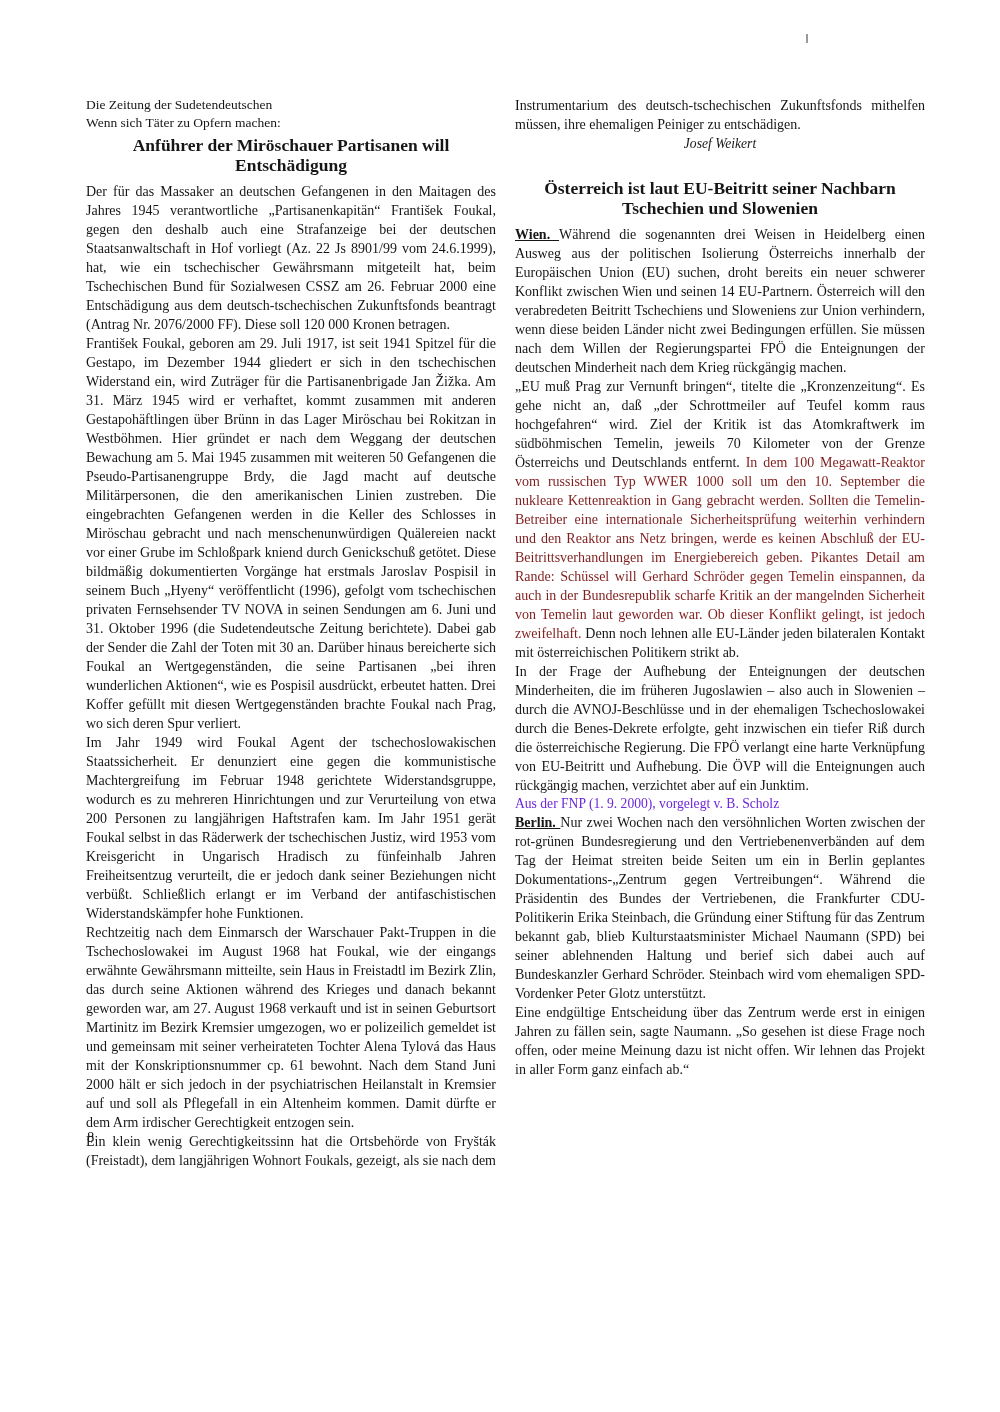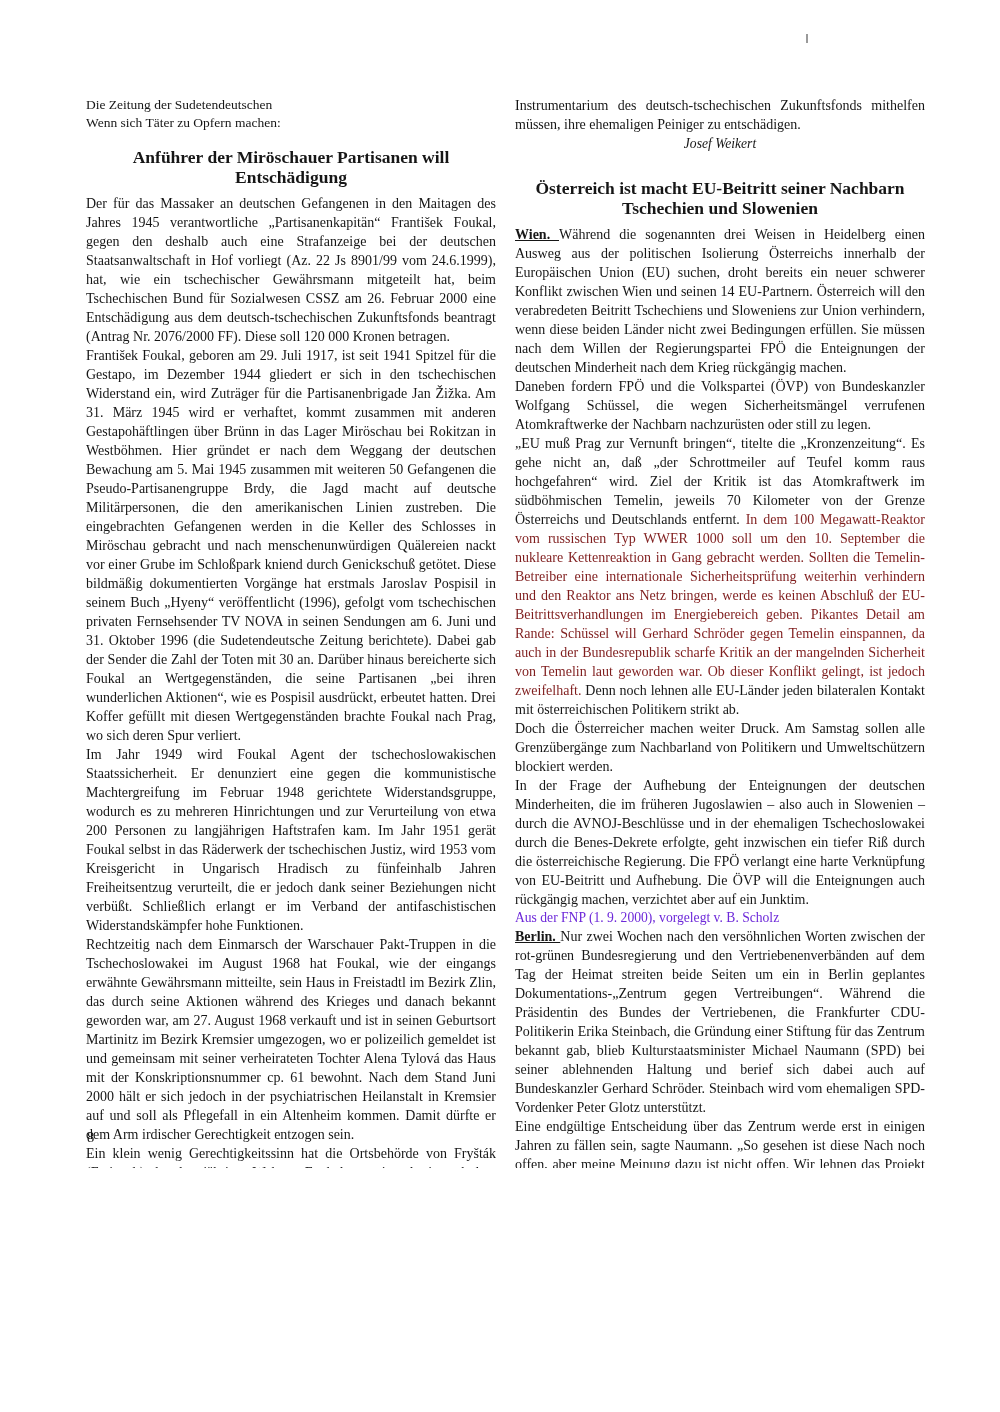--- a/index.html
+++ b/index.html
@@ -33,21 +33,21 @@
     font-size: 13.5px;
     line-height: 17px;
     font-weight: normal;
     margin: 0 0 2px 0;
   }
   .headline {
     font-size: 17.5px;
     line-height: 20px;
     font-weight: bold;
     text-align: center;
-    margin: 16px 18px 7px 18px;
+    margin: 4px 18px 7px 18px;
   }
   .headline.second {
     margin-top: 26px;
   }
   .headline.third {
     margin-top: 30px;
     margin-bottom: 9px;
   }
   p.body {
     margin: 0;
@@ -110,36 +110,34 @@
       <p class="body">František Foukal, geboren am 29. Juli 1917, ist seit 1941 Spitzel für die Gestapo, im Dezember 1944 gliedert er sich in den tschechischen Widerstand ein, wird Zuträger für die Partisanenbrigade Jan Žižka. Am 31. März 1945 wird er verhaftet, kommt zusammen mit anderen Gestapohäftlingen über Brünn in das Lager Miröschau bei Rokitzan in Westböhmen. Hier gründet er nach dem Weggang der deutschen Bewachung am 5. Mai 1945 zusammen mit weiteren 50 Gefangenen die Pseudo-Partisanengruppe Brdy, die Jagd macht auf deutsche Militärpersonen, die den amerikanischen Linien zustreben. Die eingebrachten Gefangenen werden in die Keller des Schlosses in Miröschau gebracht und nach menschenunwürdigen Quälereien nackt vor einer Grube im Schloßpark kniend durch Genickschuß getötet. Diese bildmäßig dokumentierten Vorgänge hat erstmals Jaroslav Pospisil in seinem Buch „Hyeny“ veröffentlicht (1996), gefolgt vom tschechischen privaten Fernsehsender TV NOVA in seinen Sendungen am 6. Juni und 31. Oktober 1996 (die Sudetendeutsche Zeitung berichtete). Dabei gab der Sender die Zahl der Toten mit 30 an. Darüber hinaus bereicherte sich Foukal an Wertgegenständen, die seine Partisanen „bei ihren wunderlichen Aktionen“, wie es Pospisil ausdrückt, erbeutet hatten. Drei Koffer gefüllt mit diesen Wertgegenständen brachte Foukal nach Prag, wo sich deren Spur verliert.</p>
       <p class="body">Im Jahr 1949 wird Foukal Agent der tschechoslowakischen Staatssicherheit. Er denunziert eine gegen die kommunistische Machtergreifung im Februar 1948 gerichtete Widerstandsgruppe, wodurch es zu mehreren Hinrichtungen und zur Verurteilung von etwa 200 Personen zu langjährigen Haftstrafen kam. Im Jahr 1951 gerät Foukal selbst in das Räderwerk der tschechischen Justiz, wird 1953 vom Kreisgericht in Ungarisch Hradisch zu fünfeinhalb Jahren Freiheitsentzug verurteilt, die er jedoch dank seiner Beziehungen nicht verbüßt. Schließlich erlangt er im Verband der antifaschistischen Widerstandskämpfer hohe Funktionen.</p>
       <p class="body">Rechtzeitig nach dem Einmarsch der Warschauer Pakt-Truppen in die Tschechoslowakei im August 1968 hat Foukal, wie der eingangs erwähnte Gewährsmann mitteilte, sein Haus in Freistadtl im Bezirk Zlin, das durch seine Aktionen während des Krieges und danach bekannt geworden war, am 27. August 1968 verkauft und ist in seinen Geburtsort Martinitz im Bezirk Kremsier umgezogen, wo er polizeilich gemeldet ist und gemeinsam mit seiner verheirateten Tochter Alena Tylová das Haus mit der Konskriptionsnummer cp. 61 bewohnt. Nach dem Stand Juni 2000 hält er sich jedoch in der psychiatrischen Heilanstalt in Kremsier auf und soll als Pflegefall in ein Altenheim kommen. Damit dürfte er dem Arm irdischer Gerechtigkeit entzogen sein.</p>
       <p class="body">Ein klein wenig Gerechtigkeitssinn hat die Ortsbehörde von Fryšták (Freistadt), dem langjährigen Wohnort Foukals, gezeigt, als sie nach dem Erscheinen des Buches „Hyeny“, in dem Pospisil dem Verräter Foukal ein ganzes Kapitel gewidmet hat, mit Entscheidung Nr. 215-ZP/1996 für Foukal im Jahr 1996 rückwirkend ein Aufenthaltsverbot für Freistadtl ausgesprochen hat. Für die deutschen Opfer tschechischer Willkür freilich bleibt es unerträglich zu wissen, daß sie mit ihren Steuergeldern über das</p>
     </div>
 
     <div class="col">
       <p class="body">Instrumentarium des deutsch-tschechischen Zukunftsfonds mithelfen müssen, ihre ehemaligen Peiniger zu entschädigen.</p>
       <p class="byline">Josef Weikert</p>
 
-      <h1 class="headline second">Österreich ist macht EU-Beitritt seiner Nachbarn Tschechien und Slowenien</h1>
+      <h1 class="headline second">Österreich ist laut EU-Beitritt seiner Nachbarn Tschechien und Slowenien</h1>
 
       <p class="body"><span class="lead">Wien. </span><span>Während die sogenannten drei Weisen in Heidelberg einen Ausweg aus der politischen Isolierung Österreichs innerhalb der Europäischen Union (EU) suchen, droht bereits ein neuer schwerer Konflikt zwischen Wien und seinen 14 EU-Partnern. Österreich will den verabredeten Beitritt Tschechiens und Sloweniens zur Union verhindern, wenn diese beiden Länder nicht zwei Bedingungen erfüllen. Sie müssen nach dem Willen der Regierungspartei FPÖ die Enteignungen der deutschen Minderheit nach dem Krieg rückgängig machen.</span></p>
 
-      <p class="body">Daneben fordern FPÖ und die Volkspartei (ÖVP) von Bundeskanzler Wolfgang Schüssel, die wegen Sicherheitsmängel verrufenen Atomkraftwerke der Nachbarn nachzurüsten oder still zu legen.</p>
 
       <p class="body"><span>„EU muß Prag zur Vernunft bringen“, titelte die „Kronzenzeitung“. Es gehe nicht an, daß „der Schrottmeiler auf Teufel komm raus hochgefahren“ wird. Ziel der Kritik ist das Atomkraftwerk im südböhmischen Temelin, jeweils 70 Kilometer von der Grenze Österreichs und Deutschlands entfernt. </span><span class="faded">In dem 100 Megawatt-Reaktor vom russischen Typ WWER 1000 soll um den 10. September die nukleare Kettenreaktion in Gang gebracht werden. Sollten die Temelin-Betreiber eine internationale Sicherheitsprüfung weiterhin verhindern und den Reaktor ans Netz bringen, werde es keinen Abschluß der EU-Beitrittsverhandlungen im Energiebereich geben. Pikantes Detail am Rande: Schüssel will Gerhard Schröder gegen Temelin einspannen, da auch in der Bundesrepublik scharfe Kritik an der mangelnden Sicherheit von Temelin laut geworden war. Ob dieser Konflikt gelingt, ist jedoch zweifelhaft. </span><span>Denn noch lehnen alle EU-Länder jeden bilateralen Kontakt mit österreichischen Politikern strikt ab.</span></p>
 
-      <p class="body">Doch die Österreicher machen weiter Druck. Am Samstag sollen alle Grenzübergänge zum Nachbarland von Politikern und Umweltschützern blockiert werden.</p>
 
       <p class="body">In der Frage der Aufhebung der Enteignungen der deutschen Minderheiten, die im früheren Jugoslawien – also auch in Slowenien – durch die AVNOJ-Beschlüsse und in der ehemaligen Tschechoslowakei durch die Benes-Dekrete erfolgte, geht inzwischen ein tiefer Riß durch die österreichische Regierung. Die FPÖ verlangt eine harte Verknüpfung von EU-Beitritt und Aufhebung. Die ÖVP will die Enteignungen auch rückgängig machen, verzichtet aber auf ein Junktim.</p>
 
       <p class="source-line">Aus der FNP (1. 9. 2000), vorgelegt v. B. Scholz</p>
 
 
       <p class="body"><span class="lead">Berlin. </span><span>Nur zwei Wochen nach den versöhnlichen Worten zwischen der rot-grünen Bundesregierung und den Vertriebenenverbänden auf dem Tag der Heimat streiten beide Seiten um ein in Berlin geplantes Dokumentations-„Zentrum gegen Vertreibungen“. Während die Präsidentin des Bundes der Vertriebenen, die Frankfurter CDU-Politikerin Erika Steinbach, die Gründung einer Stiftung für das Zentrum bekannt gab, blieb Kulturstaatsminister Michael Naumann (SPD) bei seiner ablehnenden Haltung und berief sich dabei auch auf Bundeskanzler Gerhard Schröder. Steinbach wird vom ehemaligen SPD-Vordenker Peter Glotz unterstützt.</span></p>
 
-      <p class="body">Eine endgültige Entscheidung über das Zentrum werde erst in einigen Jahren zu fällen sein, sagte Naumann. „So gesehen ist diese Nach noch offen, aber meine Meinung dazu ist nicht offen. Wir lehnen das Projekt in aller Form ganz einfach ab.“</p>
+      <p class="body">Eine endgültige Entscheidung über das Zentrum werde erst in einigen Jahren zu fällen sein, sagte Naumann. „So gesehen ist diese Frage noch offen, oder meine Meinung dazu ist nicht offen. Wir lehnen das Projekt in aller Form ganz einfach ab.“</p>
     </div>
 
   </div>
 
   <div class="page-number">8</div>
 </div>
 
 </body></html>

